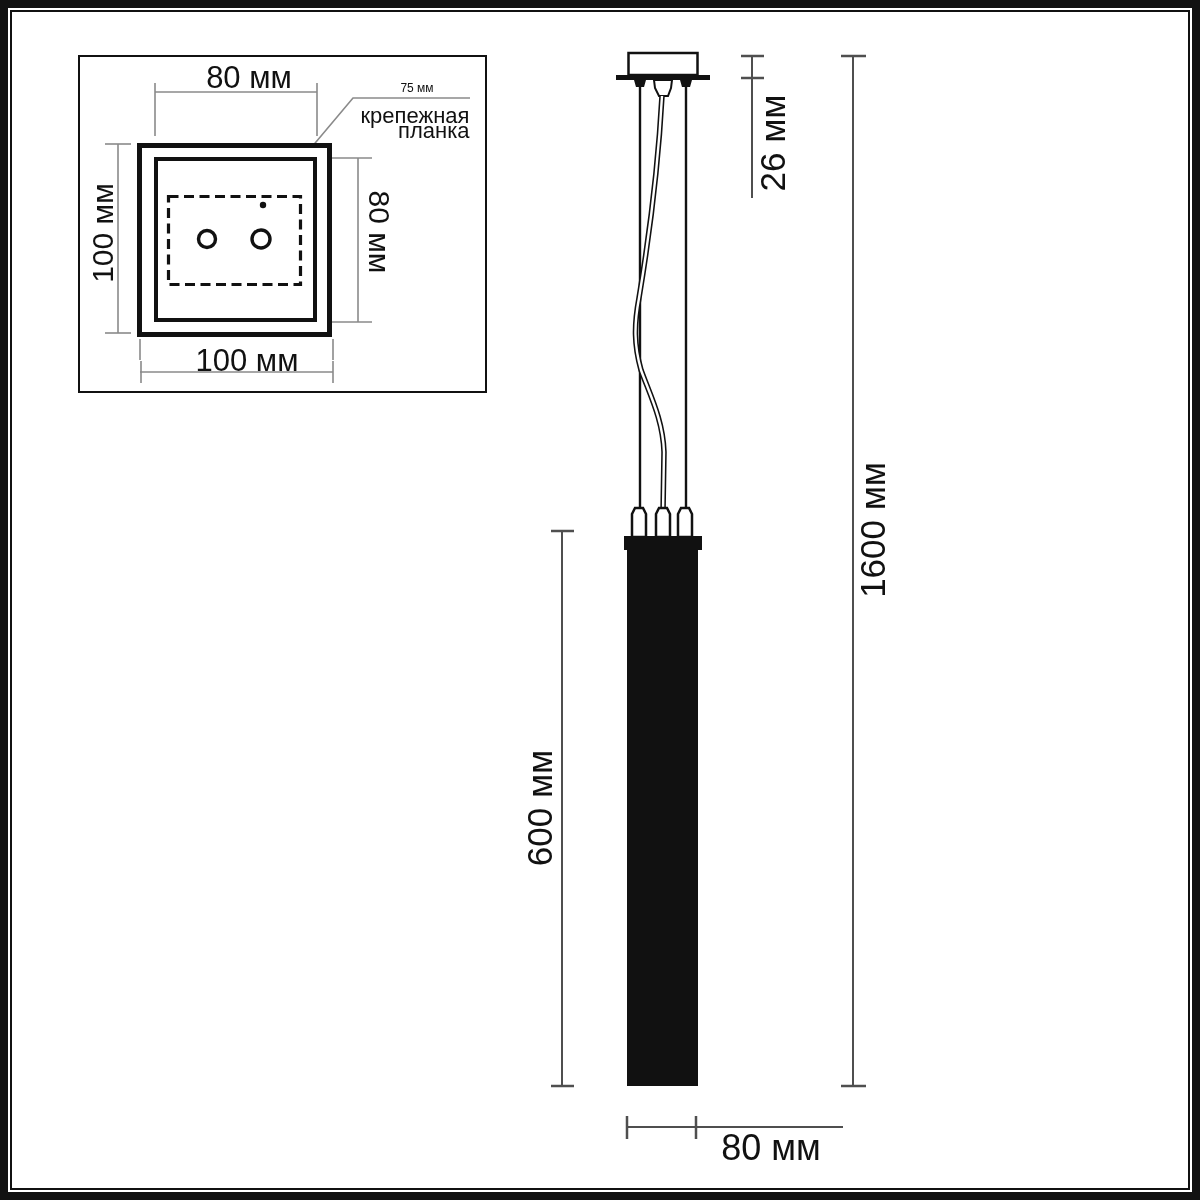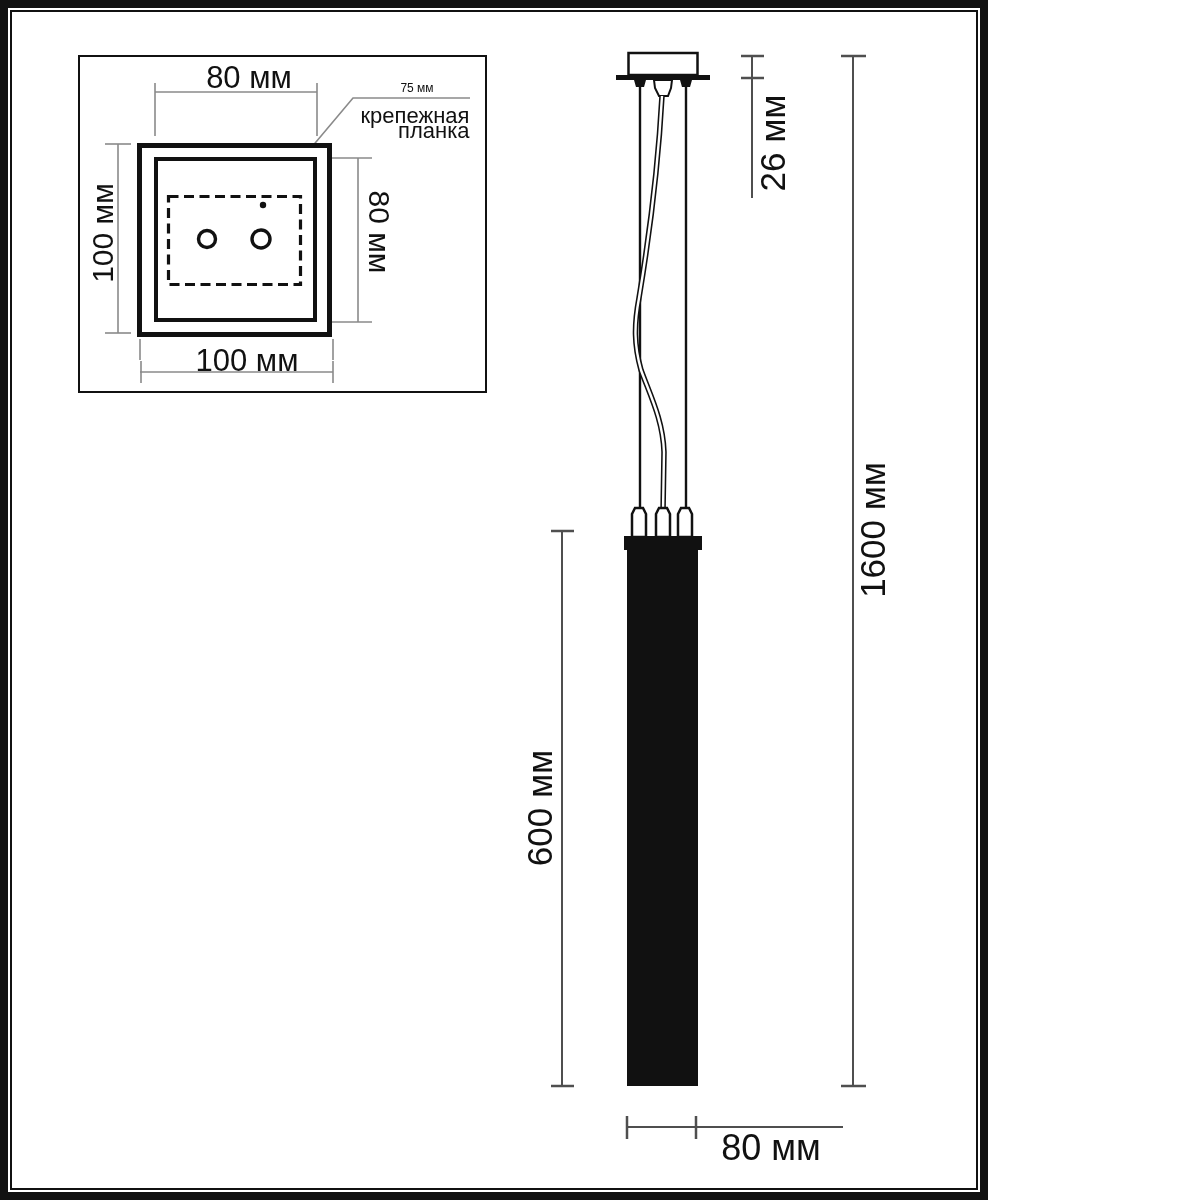--- a/index.html
+++ b/index.html
@@ -4,21 +4,21 @@
 <style>
   :root{
     --ink:#111111;
     --dim:#4f4f4f;
     --ext:#8a8a8a;
     --bg:#ffffff;
   }
   html,body{margin:0;padding:0;background:#fff;}
   .page{
     position:relative;
-    width:988px;height:1200px;
+    width:1200px;height:1200px;
     background:var(--bg);
     font-family:"Liberation Sans","DejaVu Sans",sans-serif;
     color:var(--ink);
     overflow:hidden;
     box-sizing:border-box;
   }
   .outer-frame{
     position:absolute;inset:0;
     border:8px solid var(--ink);
     box-sizing:border-box;

